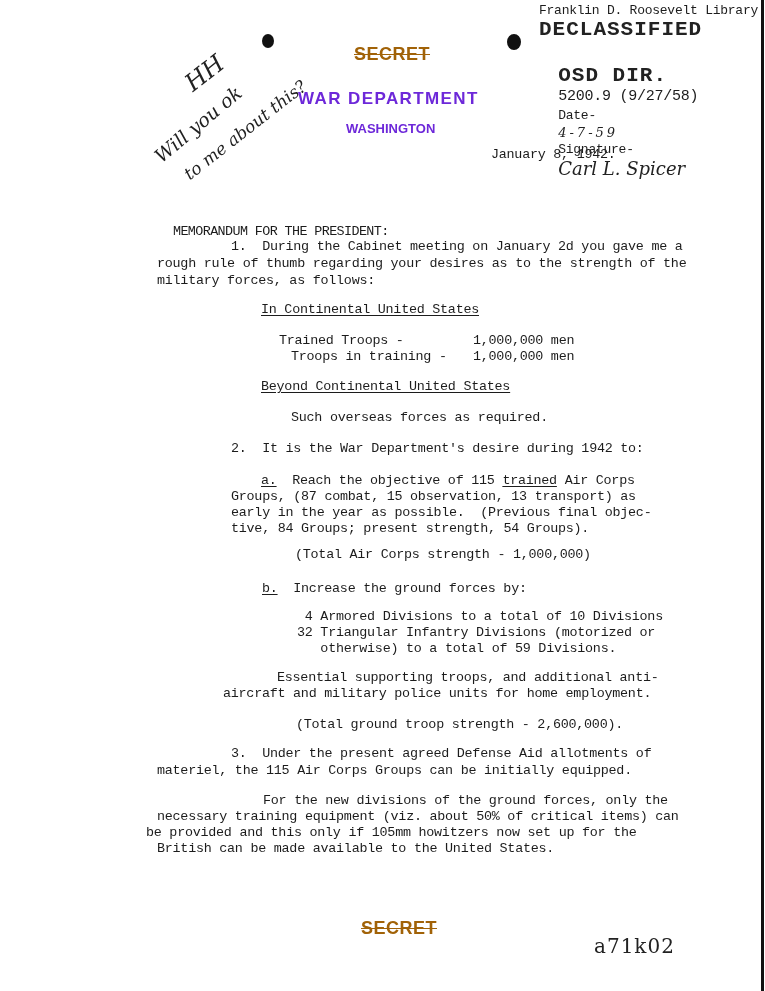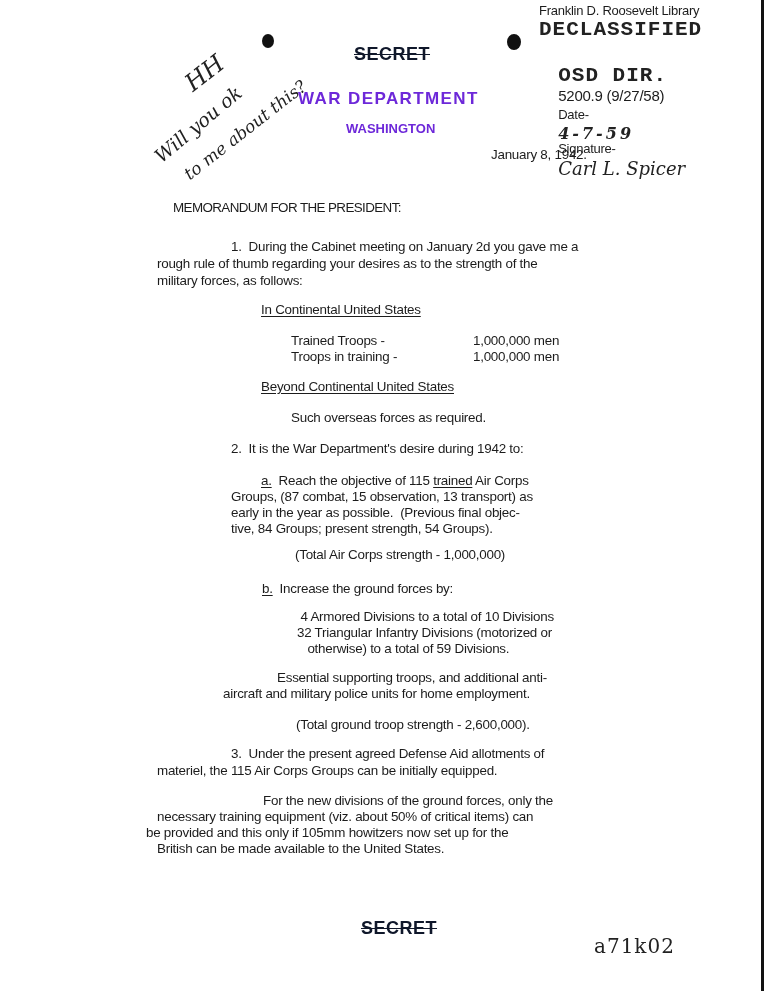--- a/index.html
+++ b/index.html
@@ -2,26 +2,26 @@
 <html><head>
 <meta charset="utf-8">
 <style>
   html, body { margin:0; padding:0; }
   body {
     width:765px; height:991px; position:relative; overflow:hidden;
     background:#ffffff; color:#1a1a1a;
     font-family:"Liberation Mono", "DejaVu Sans Mono", monospace;
   }
   .abs { position:absolute; white-space:pre; }
-  .tw { font-family:Liberation Sans, sans-serif; font-size:13.4px; letter-spacing:-0.25px; color:#1c1c1c; }
+  .tw { font-family:Liberation Mono, monospace; font-size:13.4px; letter-spacing:-0.25px; color:#1c1c1c; }
   .corner {
     position:absolute; left:0; top:0; width:0; height:0;
   }
   .hand { font-family:"DejaVu Serif", serif; font-style:italic; color:#222; }
-  .secret { font-family:"Liberation Sans", sans-serif; font-weight:700; font-size:18px; letter-spacing:0.5px; text-decoration:line-through; color:#0f172a; }
+  .secret { font-family:"Liberation Sans", sans-serif; font-weight:700; font-size:18px; letter-spacing:0.5px; text-decoration:line-through; color:#a16207; }
   .hdr { font-family:"Liberation Sans", sans-serif; font-weight:700; color:#6d28d9; }
   .stamp-big { font-family:"Liberation Mono", monospace; font-weight:700; font-size:21px; letter-spacing:1px; color:#222; }
   .u { text-decoration:underline; text-underline-offset:2px; }
   .vline { position:absolute; left:761px; top:0; width:3px; height:991px; background:#111; }
   .blob { position:absolute; border-radius:50%; background:#111; }
 </style>
 </head>
 <body>
 
 <svg class="corner" width="140" height="120" style="position:absolute;left:0;top:0;">
@@ -45,35 +45,35 @@
 <div class="abs tw" style="left:491px;top:147px;">January 8, 1942.</div>
 
 <div class="abs tw" style="left:539px;top:3px;font-size:13px;">Franklin D. Roosevelt Library</div>
 <div class="abs stamp-big" style="left:539px;top:18px;">DECLASSIFIED</div>
 <div class="abs" style="left:539px;top:46px;">
   <span class="stamp-big">OSD DIR.</span>
   <span class="tw" style="font-size:15px;">5200.9 (9/27/58)</span>
 </div>
 <div class="abs" style="left:539px;top:88px;">
   <span class="tw" style="font-size:13px;">Date-</span>
-  <span class="hand" style="font-size:16px;font-weight:700;letter-spacing:3px;">4-7-59</span>
+  <span class="hand" style="font-size:13px;font-weight:400;letter-spacing:3px;">4-7-59</span>
 </div>
 <div class="abs" style="left:539px;top:122px;">
   <span class="tw" style="font-size:13px;">Signature-</span>
   <span class="hand" style="font-size:18px;">Carl L. Spicer</span>
 </div>
 
-<div class="abs tw" style="left:157px;top:200px;letter-spacing:-0.6px;padding-left:16px;">MEMORANDUM FOR THE PRESIDENT:</div>
+<div class="abs tw" style="left:157px;top:224px;letter-spacing:-0.6px;padding-left:16px;">MEMORANDUM FOR THE PRESIDENT:</div>
 
 <div class="abs tw" style="left:231px;top:239px;">1.  During the Cabinet meeting on January 2d you gave me a</div>
 <div class="abs tw" style="left:157px;top:256px;">rough rule of thumb regarding your desires as to the strength of the</div>
 <div class="abs tw" style="left:157px;top:273px;">military forces, as follows:</div>
 
 <div class="abs tw u" style="left:261px;top:302px;">In Continental United States</div>
-<div class="abs tw" style="left:291px;top:333px;">Trained Troops -</div>
+<div class="abs tw" style="left:279px;top:333px;">Trained Troops -</div>
 <div class="abs tw" style="left:473px;top:333px;">1,000,000 men</div>
 <div class="abs tw" style="left:291px;top:349px;">Troops in training -</div>
 <div class="abs tw" style="left:473px;top:349px;">1,000,000 men</div>
 
 <div class="abs tw u" style="left:261px;top:379px;">Beyond Continental United States</div>
 <div class="abs tw" style="left:291px;top:410px;">Such overseas forces as required.</div>
 
 <div class="abs tw" style="left:231px;top:441px;">2.  It is the War Department's desire during 1942 to:</div>
 
 <div class="abs tw" style="left:261px;top:473px;"><span class="u">a.</span><span>  Reach the objective of 115 </span><span class="u">trained</span><span> Air Corps</span></div>

